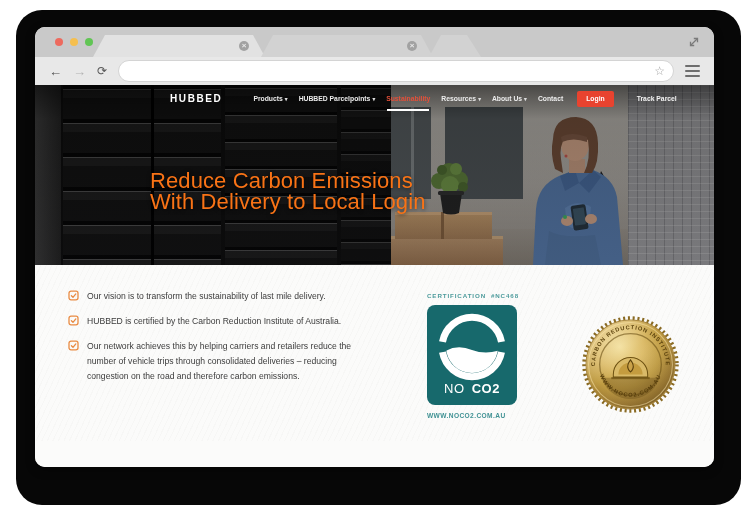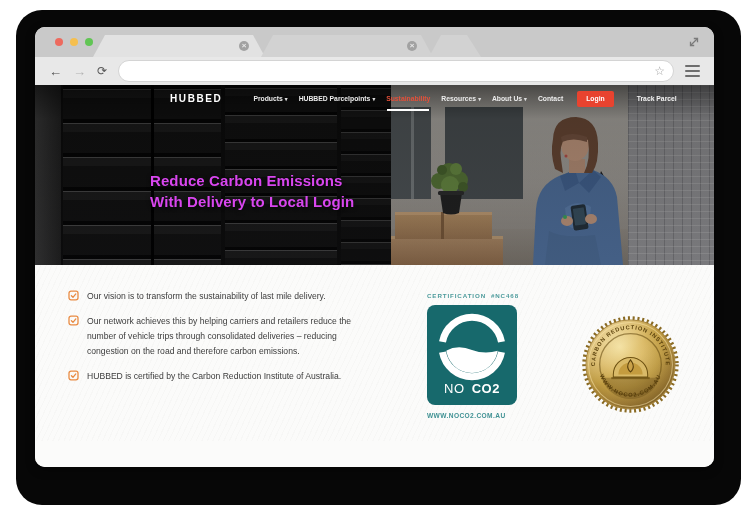--- a/index.html
+++ b/index.html
@@ -68,21 +68,21 @@
   
   .navbar{position:absolute;top:0;left:0;right:0;height:27px;display:flex;align-items:center;z-index:6;padding-left:135px;}
   .logo{color:#fff;font-weight:bold;font-size:10px;letter-spacing:1.6px;}
   .navlist{display:flex;align-items:center;gap:11px;margin-left:31px;}
   .nav-item{position:relative;display:flex;align-items:center;gap:2px;color:#ededed;font-size:6.8px;font-weight:bold;white-space:nowrap;}
   .nav-item .chev{font-size:5.5px;color:#dcdcdc;}
   .nav-item.active{color:#e2503a;}
   .nav-underline{position:absolute;left:1px;right:1px;top:14px;height:2px;background:#fff;}
   .login-btn{background:#e8432f;color:#fff;font-size:6.8px;font-weight:bold;padding:4.5px 9px;border-radius:2px;margin-left:3px;}
   .track{color:#f2f2f2;font-size:6.8px;font-weight:bold;margin-left:12px;}
-  .hero-title{position:absolute;left:115px;top:85px;z-index:5;color:#d946ef;font-weight:bold;font-size:15px;
+  .hero-title{position:absolute;left:115px;top:85px;z-index:5;color:#f97316;font-weight:normal;font-size:22px;
               line-height:21px;letter-spacing:.1px;text-shadow:0 1px 4px rgba(0,0,0,.65);}
   
   .content{position:relative;height:176px;background:#fbfbfa;
            background-image:repeating-linear-gradient(115deg,rgba(120,120,108,.03) 0 1px,transparent 1px 5px);}
   .bullets{position:absolute;left:33px;top:24px;width:305px;display:flex;flex-direction:column;gap:10px;}
   .bullet{display:flex;gap:8px;}
   .bullet svg{flex:none;margin-top:1px;}
   .bullet p{margin:0;font-size:8.6px;line-height:15px;color:#3c3c3c;}
   .certblock{position:absolute;left:392px;top:27px;width:92px;text-align:left;}
   .cert-header{display:flex;justify-content:space-between;font-size:6.2px;font-weight:bold;
@@ -235,28 +235,28 @@
               <rect x="1" y="1.2" width="9" height="8.6" rx="2" fill="none" stroke="#e98b43" stroke-width="1.3"></rect>
               <path d="M3.4 5.7 L5 7.3 L7.8 3.9" fill="none" stroke="#e98b43" stroke-width="1.3" stroke-linecap="round" stroke-linejoin="round"></path>
             </svg>
             <p>Our vision is to transform the sustainability of last mile delivery.</p>
           </div>
           <div class="bullet">
             <svg width="11" height="11" viewBox="0 0 11 11">
               <rect x="1" y="1.2" width="9" height="8.6" rx="2" fill="none" stroke="#e98b43" stroke-width="1.3"></rect>
               <path d="M3.4 5.7 L5 7.3 L7.8 3.9" fill="none" stroke="#e98b43" stroke-width="1.3" stroke-linecap="round" stroke-linejoin="round"></path>
             </svg>
-            <p>Our network achieves this by helping carriers and retailers reduce the number of vehicle trips through consolidated deliveries – reducing congestion on the road and therefore carbon emissions.</p>
+            <p>HUBBED is certified by the Carbon Reduction Institute of Australia.</p>
           </div>
           <div class="bullet">
             <svg width="11" height="11" viewBox="0 0 11 11">
               <rect x="1" y="1.2" width="9" height="8.6" rx="2" fill="none" stroke="#e98b43" stroke-width="1.3"></rect>
               <path d="M3.4 5.7 L5 7.3 L7.8 3.9" fill="none" stroke="#e98b43" stroke-width="1.3" stroke-linecap="round" stroke-linejoin="round"></path>
             </svg>
-            <p>HUBBED is certified by the Carbon Reduction Institute of Australia.</p>
+            <p>Our network achieves this by helping carriers and retailers reduce the number of vehicle trips through consolidated deliveries – reducing congestion on the road and therefore carbon emissions.</p>
           </div>
         </div>
 
         <div class="certblock">
           <div class="cert-header">
             <span>CERTIFICATION</span>
             <span>#NC468</span>
           </div>
           <svg class="badge" width="90" height="100" viewBox="0 0 90 100">
             <defs>

